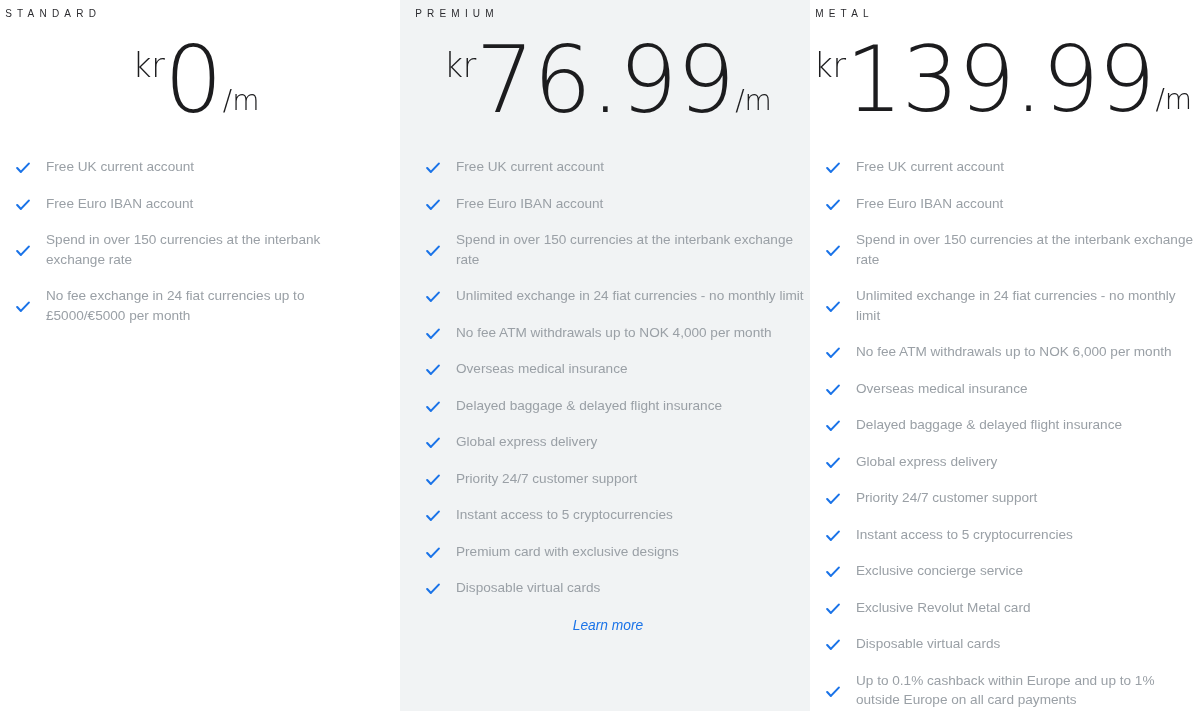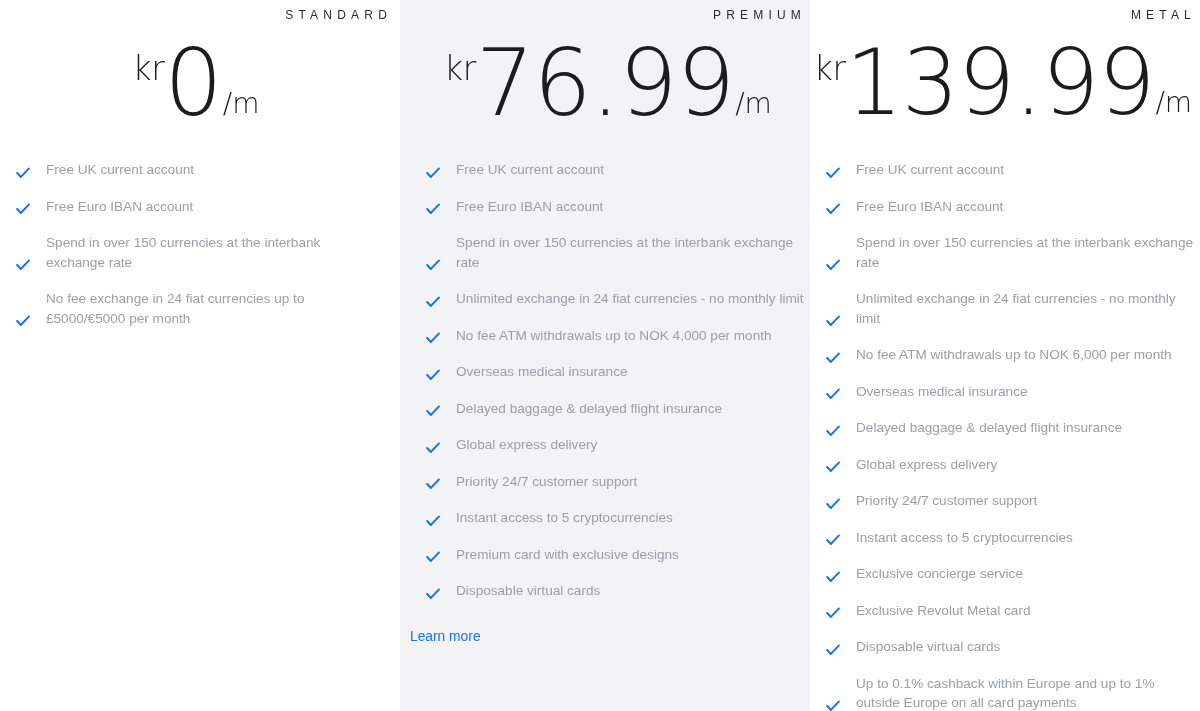--- a/index.html
+++ b/index.html
@@ -44,22 +44,22 @@
     padding-right: 4px;
   }
 
   .plan--metal {
     width: 390px;
     background: #ffffff;
     padding-right: 4px;
   }
 
   .plan-title {
-    text-align: right;
-    font-size: 12px;
+    text-align: left;
+    font-size: 10px;
     letter-spacing: 5.2px;
     text-indent: 5.2px;
     color: #2b2b2f;
     font-weight: 400;
     margin: 0;
     padding-top: 4px;
     font-family: "Liberation Sans", sans-serif;
   }
 
   .price-row {
@@ -113,21 +113,21 @@
 
   .features {
     list-style: none;
     margin: 0;
     padding: 0;
     margin-top: 20px;
   }
 
   .feature {
     display: flex;
-    align-items: flex-end;
+    align-items: center;
     margin-bottom: 17px;
     padding-left: 16px;
   }
 
   .plan--premium .feature { padding-left: 16px; }
   .plan--metal .feature { padding-left: 16px; }
 
   .check-icon {
     flex: 0 0 auto;
     width: 14px;
@@ -148,22 +148,23 @@
     color: #9aa0a6;
     font-family: "Liberation Sans", sans-serif;
     max-width: 345px;
   }
 
   .plan--standard .feature-text { max-width: 330px; }
   .plan--premium .feature-text { max-width: 348px; }
   .plan--metal .feature-text { max-width: 350px; }
 
   .learn-more-wrap {
-    text-align: left;
-    margin-top: 26px;
+    text-align: center;
+    margin-top: 18px;
+    font-style: italic;
   }
 
   .learn-more {
     color: #1a73e8;
     font-size: 13.8px;
     text-decoration: none;
     font-family: "Liberation Sans", sans-serif;
     cursor: pointer;
   }
 </style>

